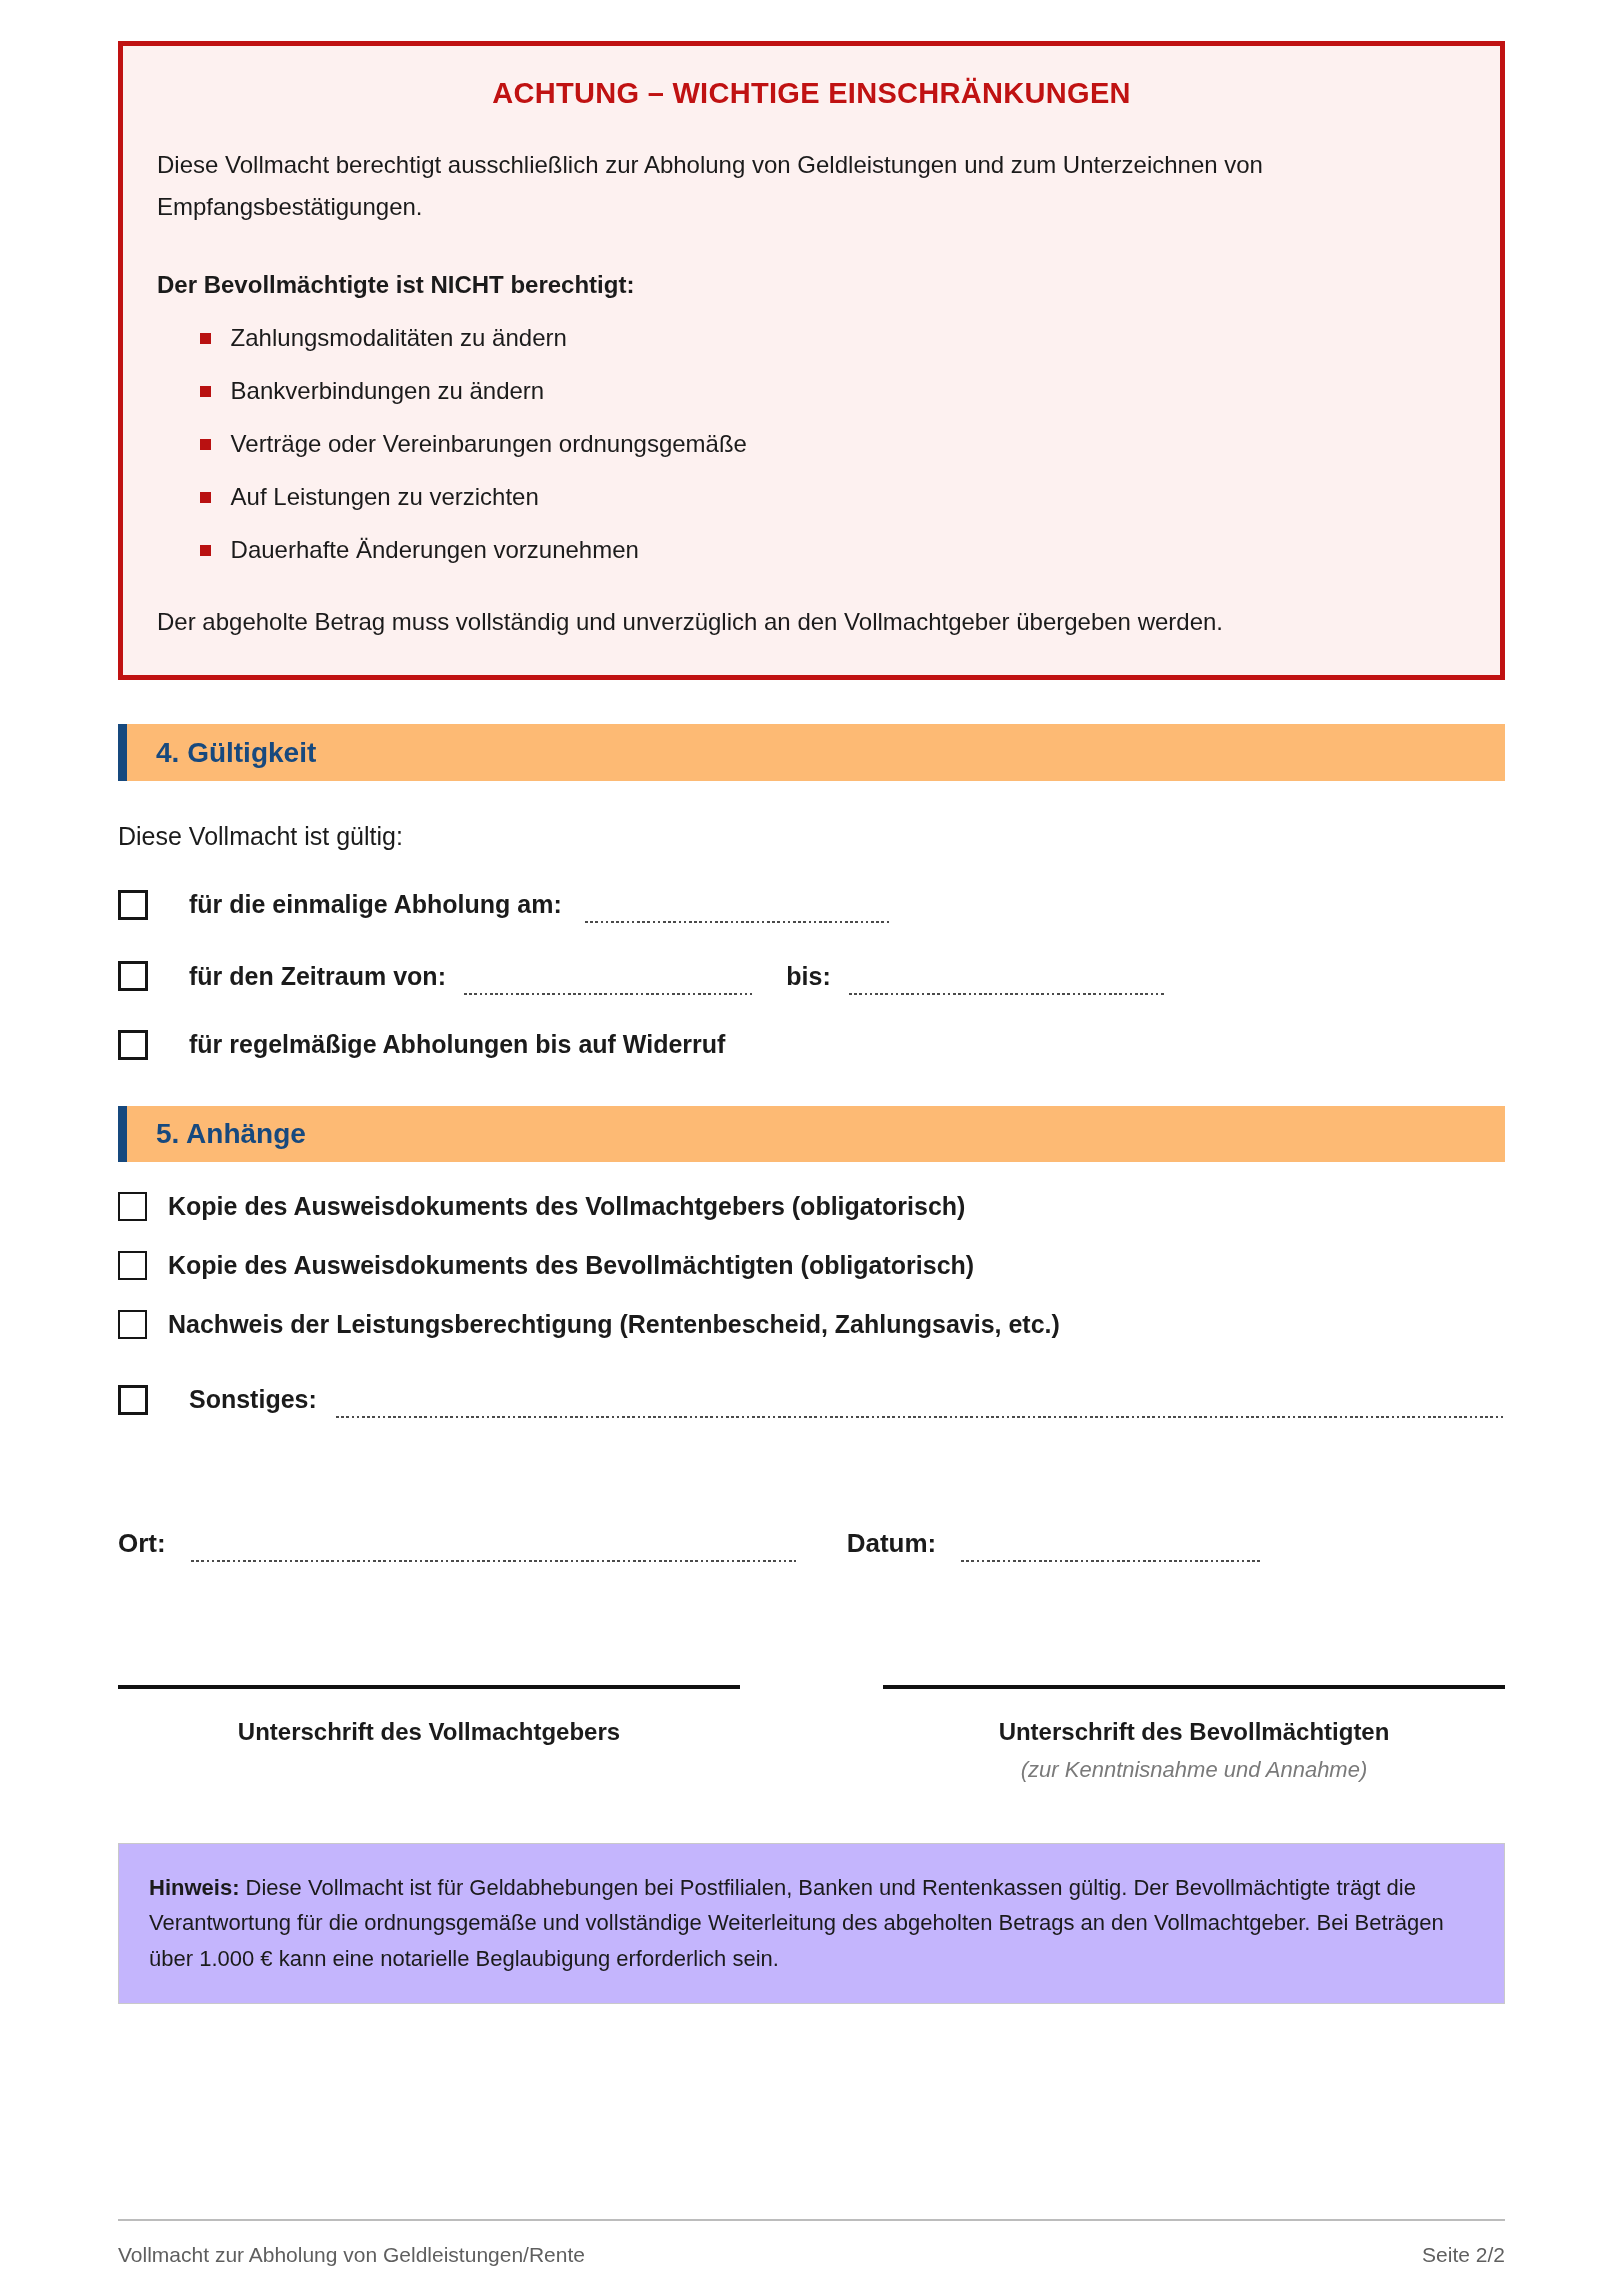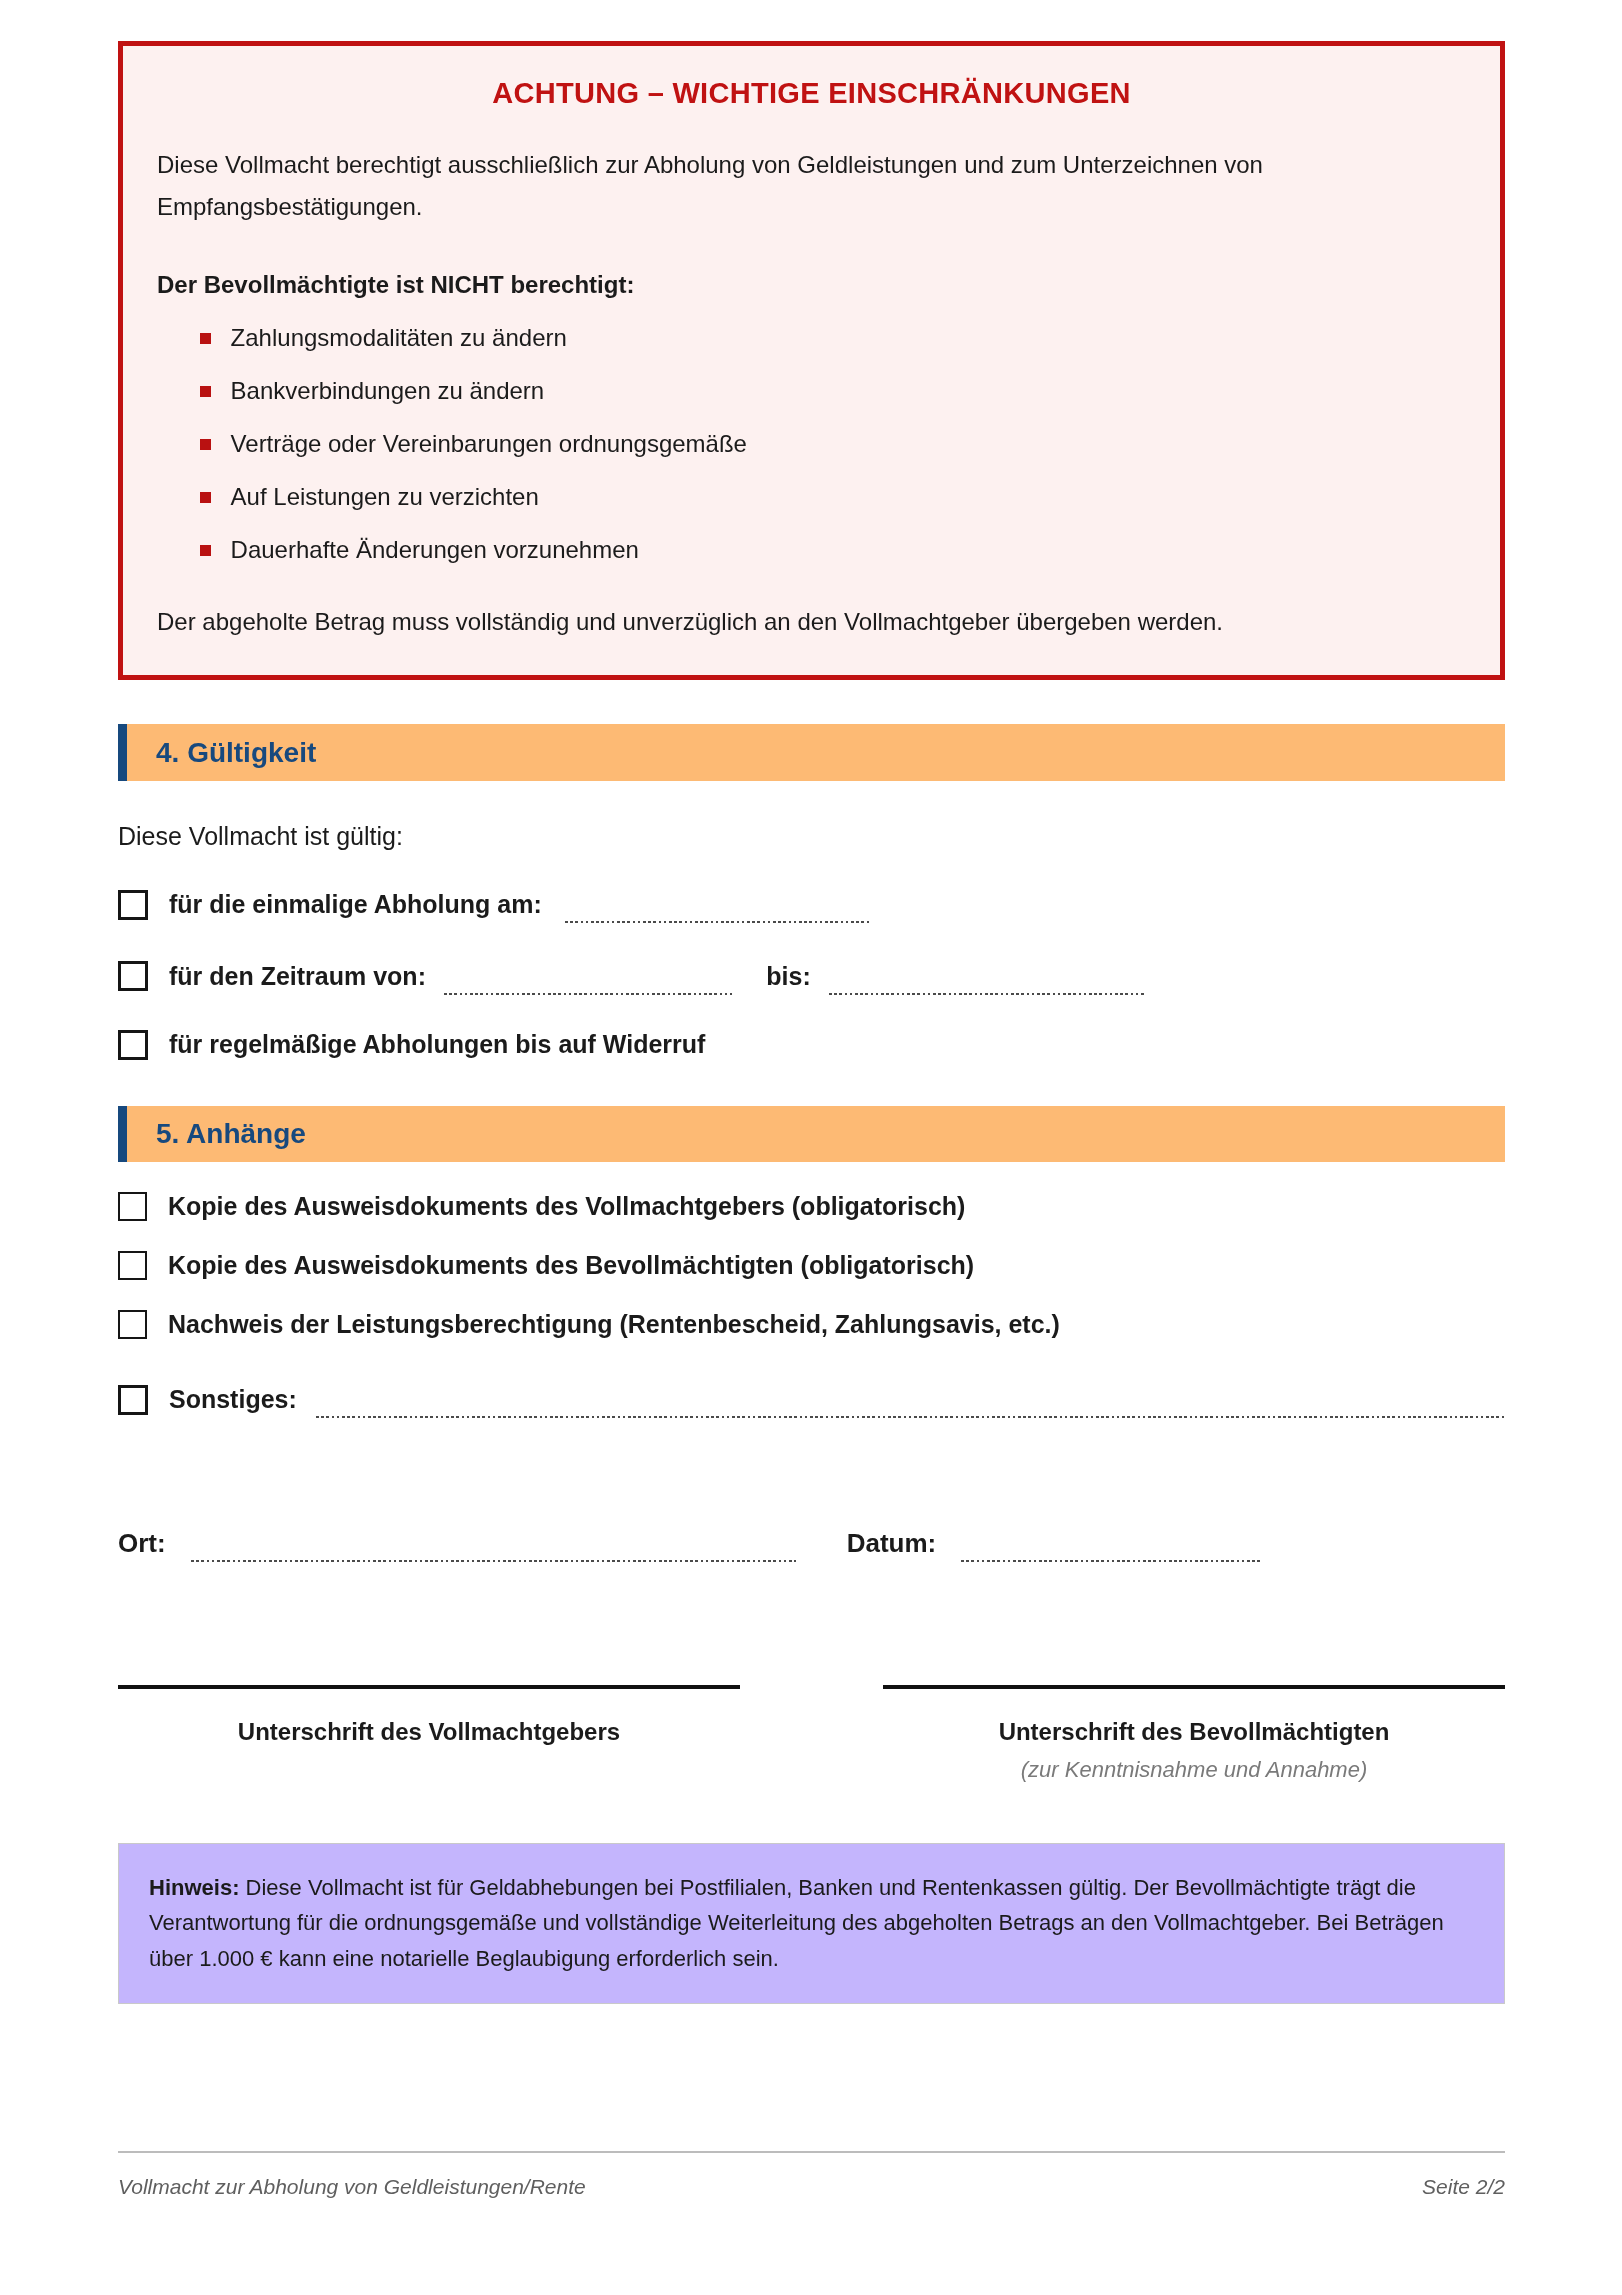--- a/index.html
+++ b/index.html
@@ -96,21 +96,21 @@
     flex: 0 0 auto;
   }
   .checkbox.small {
     width: 29px;
     height: 29px;
     border-width: 2.6px;
   }
   .opt-label {
     font-size: 25px;
     font-weight: bold;
-    margin-left: 21px;
+    margin-left: 41px;
     white-space: nowrap;
   }
   .att-row { margin-top: 30px; }
   .att-label {
     font-size: 25px;
     font-weight: bold;
     margin-left: 21px;
     white-space: nowrap;
   }
   .dotted-field {
@@ -179,27 +179,26 @@
     padding: 26px 30px;
     font-size: 22px;
     line-height: 1.62;
   }
   .note-box .bold { font-weight: bold; }
 
   
   .footer {
     margin-top: auto;
     border-top: 2.6px solid #bcbcbc;
-    padding: 22px 0 96px 0;
+    padding: 22px 0 28px 0;
     display: flex;
     justify-content: space-between;
     align-items: flex-start;
     color: #5f5f5f;
     font-size: 21px;
-    font-style: italic;
   }
 </style>
 </head>
 <body>
 
 <div class="page">
 
   <div class="warning-box">
     <div class="warning-title">ACHTUNG – WICHTIGE EINSCHRÄNKUNGEN</div>
     <p class="warning-intro">Diese Vollmacht berechtigt ausschließlich zur Abholung von Geldleistungen und zum Unterzeichnen von Empfangsbestätigungen.</p>

